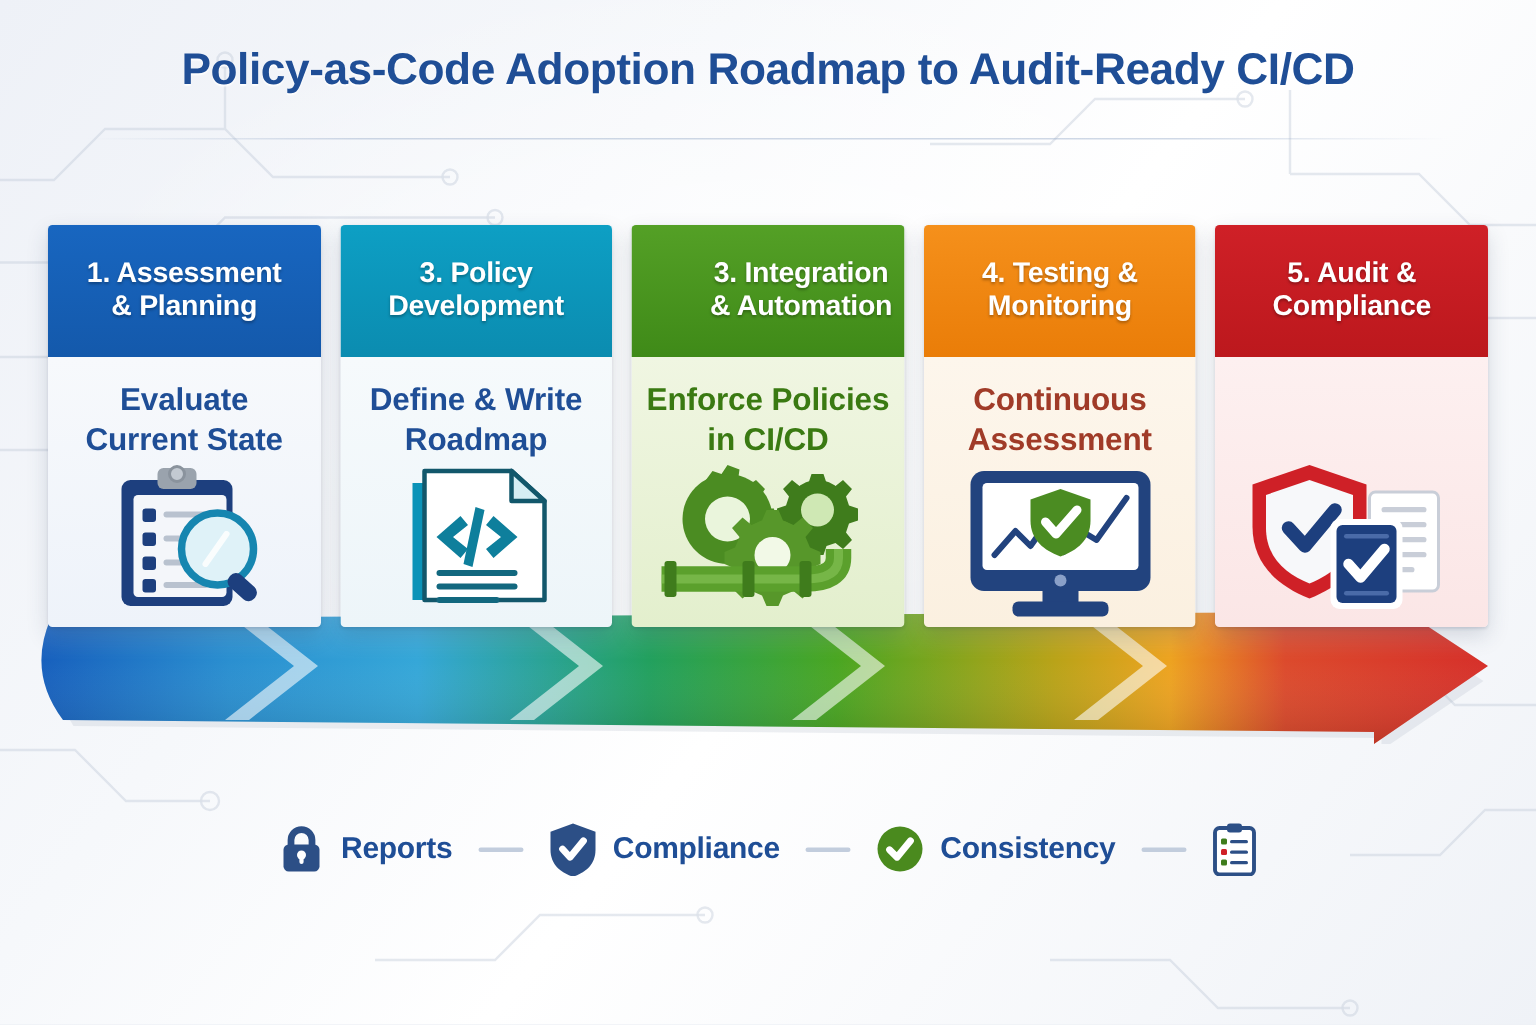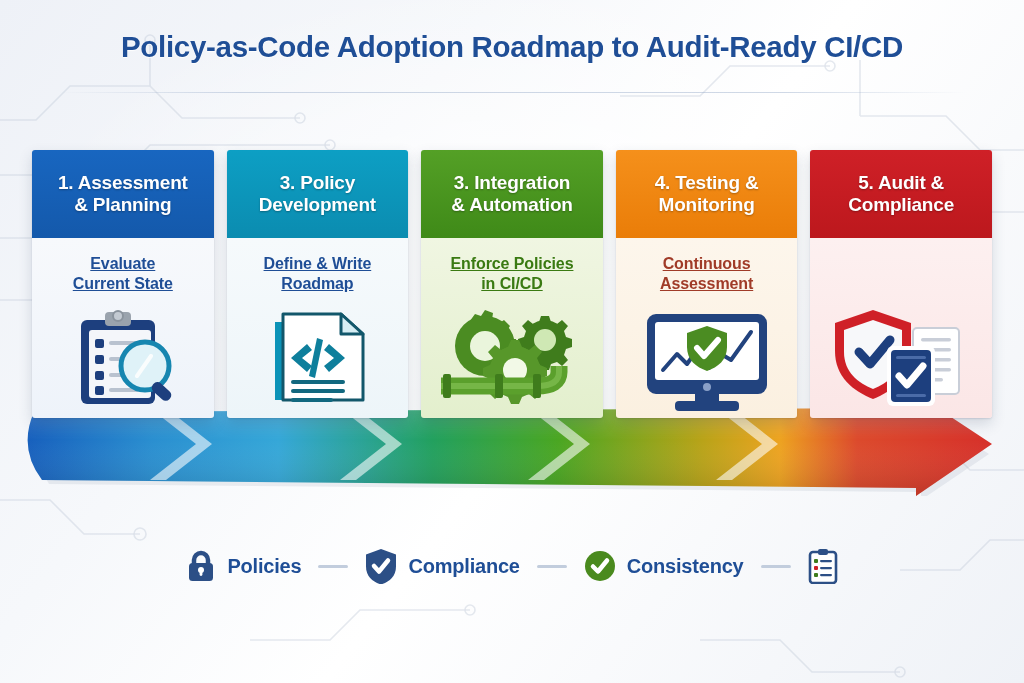--- a/index.html
+++ b/index.html
@@ -103,25 +103,24 @@
     letter-spacing: -0.2px;
     text-shadow: 0 1px 2px rgba(0,0,0,.3);
   }
   .card-body {
     flex: 1;
     position: relative;
     padding-top: 16px;
     text-align: center;
   }
   .card-sub {
-    font-size: 16px;
+    font-size: 21px;
     font-weight: bold;
     line-height: 1.28;
     letter-spacing: -0.1px;
-    text-decoration: underline;
   }
   .card-icon {
     position: absolute;
     left: 0;
     right: 0;
     bottom: 6px;
     display: flex;
     justify-content: center;
     align-items: flex-end;
     height: 108px;
@@ -129,21 +128,21 @@
 
   
   .c1 .card-head { background: linear-gradient(180deg, #1866c0 0%, #1459ab 100%); }
   .c1 .card-body { background: linear-gradient(180deg, #f7f9fc 0%, #eef3fa 100%); }
   .c1 .card-sub  { color: #1f4e96; }
 
   .c2 .card-head { background: linear-gradient(180deg, #0d9fc4 0%, #0b8cb0 100%); }
   .c2 .card-body { background: linear-gradient(180deg, #f6fafc 0%, #edf5f9 100%); }
   .c2 .card-sub  { color: #1f4e96; }
 
-  .c3 .card-head { background: linear-gradient(180deg, #54a026 0%, #3f8a18 100%); }
+  .c3 .card-head { background: linear-gradient(180deg, #54a026 0%, #3f8a18 100%); justify-content: flex-end; }
   .c3 .card-body { background: linear-gradient(180deg, #f0f6e2 0%, #e3efcd 100%); }
   .c3 .card-sub  { color: #3a7a12; }
 
   .c4 .card-head { background: linear-gradient(180deg, #f5901b 0%, #ea7d08 100%); }
   .c4 .card-body { background: linear-gradient(180deg, #fdf6ec 0%, #fbf0e0 100%); }
   .c4 .card-sub  { color: #a03b28; text-align: center; }
 
   .c5 .card-head { background: linear-gradient(180deg, #cf2027 0%, #bc181d 100%); }
   .c5 .card-body { background: linear-gradient(180deg, #fdf0f0 0%, #fbe6e6 100%); }
   .c5 .card-sub  { color: #b02a2a; }
@@ -429,21 +428,21 @@
 
   <div class="legend">
 
     <div class="legend-item">
       <svg class="legend-icon" width="30" height="34" viewBox="0 0 30 34">
         <path d="M8 15 v-4 a7 7 0 0 1 14 0 v4" fill="none" stroke="#2c4f86" stroke-width="4.5"></path>
         <rect x="3" y="14" width="24" height="18" rx="3.5" fill="#2c4f86"></rect>
         <circle cx="15" cy="21" r="3" fill="#ffffff"></circle>
         <rect x="13.6" y="21" width="2.8" height="6" rx="1.4" fill="#ffffff"></rect>
       </svg>
-      <span class="legend-label">Policies</span>
+      <span class="legend-label">Reports</span>
     </div>
 
     <div class="legend-sep"></div>
 
     <div class="legend-item">
       <svg class="legend-icon" width="32" height="36" viewBox="0 0 32 36">
         <path d="M16 1 l15 5.5 v12 c0 10.5 -7.5 15.5 -15 18 -7.5 -2.5 -15 -7.5 -15 -18 V6.5 z" fill="#2c4f86"></path>
         <path d="M9 18 l5 5.5 9 -11" fill="none" stroke="#ffffff" stroke-width="4.5" stroke-linecap="round" stroke-linejoin="round"></path>
       </svg>
       <span class="legend-label">Compliance</span>

